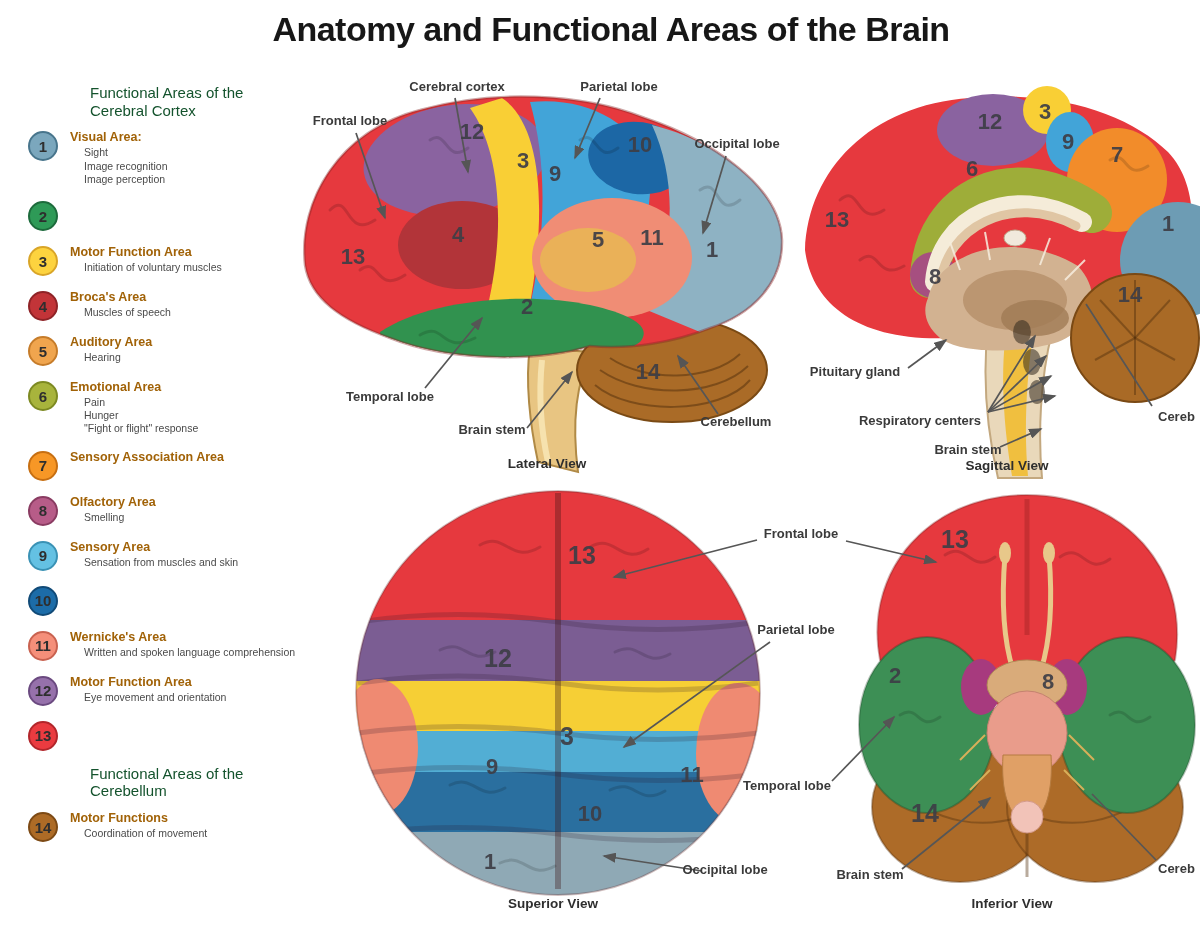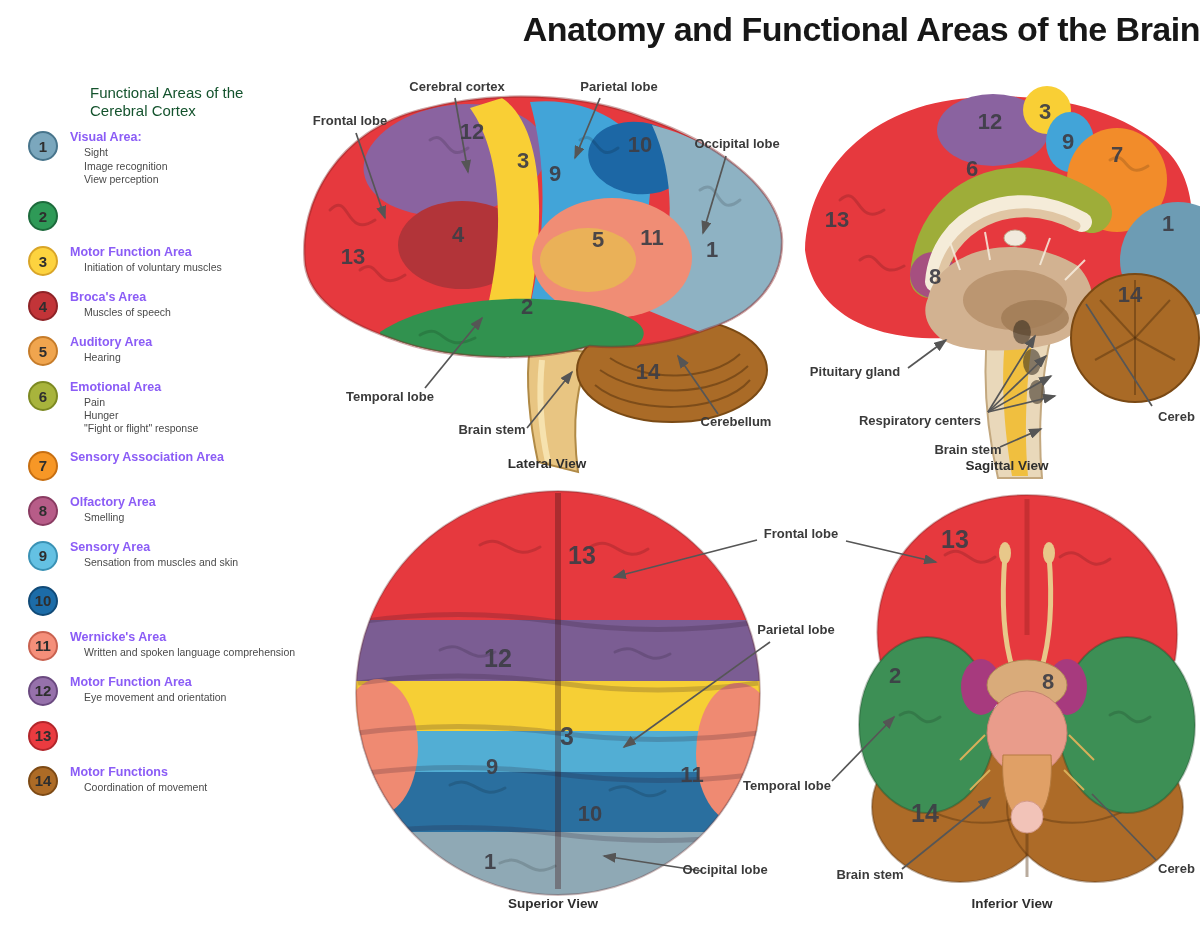--- a/index.html
+++ b/index.html
@@ -1,28 +1,28 @@
 <!DOCTYPE html>
 <html><head>
 <meta charset="utf-8">
 <style>
   html,body{margin:0;padding:0;}
   body{width:1200px;height:940px;background:#ffffff;position:relative;overflow:hidden;
        font-family:"Liberation Sans",sans-serif;}
-  .page-title{position:absolute;top:10px;left:0;width:1200px;text-align:right;
+  .page-title{position:absolute;top:10px;left:0;width:1200px;text-align:center;
       font-size:34px;font-weight:bold;color:#171717;letter-spacing:-.5px;margin:0;padding-left:22px;box-sizing:border-box;}
   
   .legend{position:absolute;left:28px;top:84px;width:335px;}
   .legend h2{font-size:15px;font-weight:normal;color:#14532d;line-height:1.18;margin:0 0 10px 62px;width:205px;}
   .legend h2.cereb-head{margin-top:14px;}
   .legend-item{display:flex;gap:12px;margin-bottom:13px;}
   .num-circle{flex:0 0 auto;width:30px;height:30px;border-radius:50%;border:2.5px solid #666;
       box-sizing:border-box;display:flex;align-items:center;justify-content:center;
       font-size:15px;font-weight:bold;color:#2e2e2e;margin-top:2px;}
-  .item-title{font-size:12.5px;font-weight:bold;color:#8b5cf6;margin-bottom:1px;line-height:1.28;}
+  .item-title{font-size:12.5px;font-weight:bold;color:#a16207;margin-bottom:1px;line-height:1.28;}
   .item-detail{font-size:10.5px;color:#4a4a4a;line-height:1.26;padding-left:14px;}
   
   .art{position:absolute;z-index:1;}
   #art-lateral{left:280px;top:70px;}
   #art-sagittal{left:800px;top:70px;}
   #art-superior{left:330px;top:485px;}
   #art-inferior{left:855px;top:485px;}
   #overlay{position:absolute;left:0;top:0;z-index:5;pointer-events:none;}
   .ptr{stroke:#565656;stroke-width:1.7;}
   .fig-label{font-family:"Liberation Sans",sans-serif;font-size:13px;font-weight:bold;fill:#3a3a3a;}
@@ -38,21 +38,21 @@
 
 <aside class="legend">
   <h2>Functional Areas of the Cerebral Cortex</h2>
   <div id="cortex-items">
       <div class="legend-item">
         <span class="num-circle" style="background: rgb(123, 167, 189); border-color: rgb(72, 117, 140);">1</span>
         <div class="item-text">
           <div class="item-title">Visual Area:</div>
           <div class="item-detail">Sight</div>
           <div class="item-detail">Image recognition</div>
-          <div class="item-detail">View perception</div>
+          <div class="item-detail">Image perception</div>
         </div>
       </div>
       <div class="legend-item">
         <span class="num-circle" style="background: rgb(46, 154, 87); border-color: rgb(29, 107, 60);">2</span>
       </div>
       <div class="legend-item">
         <span class="num-circle" style="background: rgb(253, 211, 63); border-color: rgb(217, 165, 40);">3</span>
         <div class="item-text">
           <div class="item-title">Motor Function Area</div>
           <div class="item-detail">Initiation of voluntary muscles</div>
@@ -115,20 +115,21 @@
         <span class="num-circle" style="background: rgb(150, 113, 171); border-color: rgb(107, 74, 128);">12</span>
         <div class="item-text">
           <div class="item-title">Motor Function Area</div>
           <div class="item-detail">Eye movement and orientation</div>
         </div>
       </div>
       <div class="legend-item">
         <span class="num-circle" style="background: rgb(234, 59, 64); border-color: rgb(178, 38, 43);">13</span>
       </div>
     </div>
+  <h2 class="cereb-head">Functional Areas of the Cerebellum</h2>
   <div id="cerebellum-items">
       <div class="legend-item">
         <span class="num-circle" style="background: rgb(173, 107, 38); border-color: rgb(125, 74, 21);">14</span>
         <div class="item-text">
           <div class="item-title">Motor Functions</div>
           <div class="item-detail">Coordination of movement</div>
         </div>
       </div>
     </div>
 </aside>

